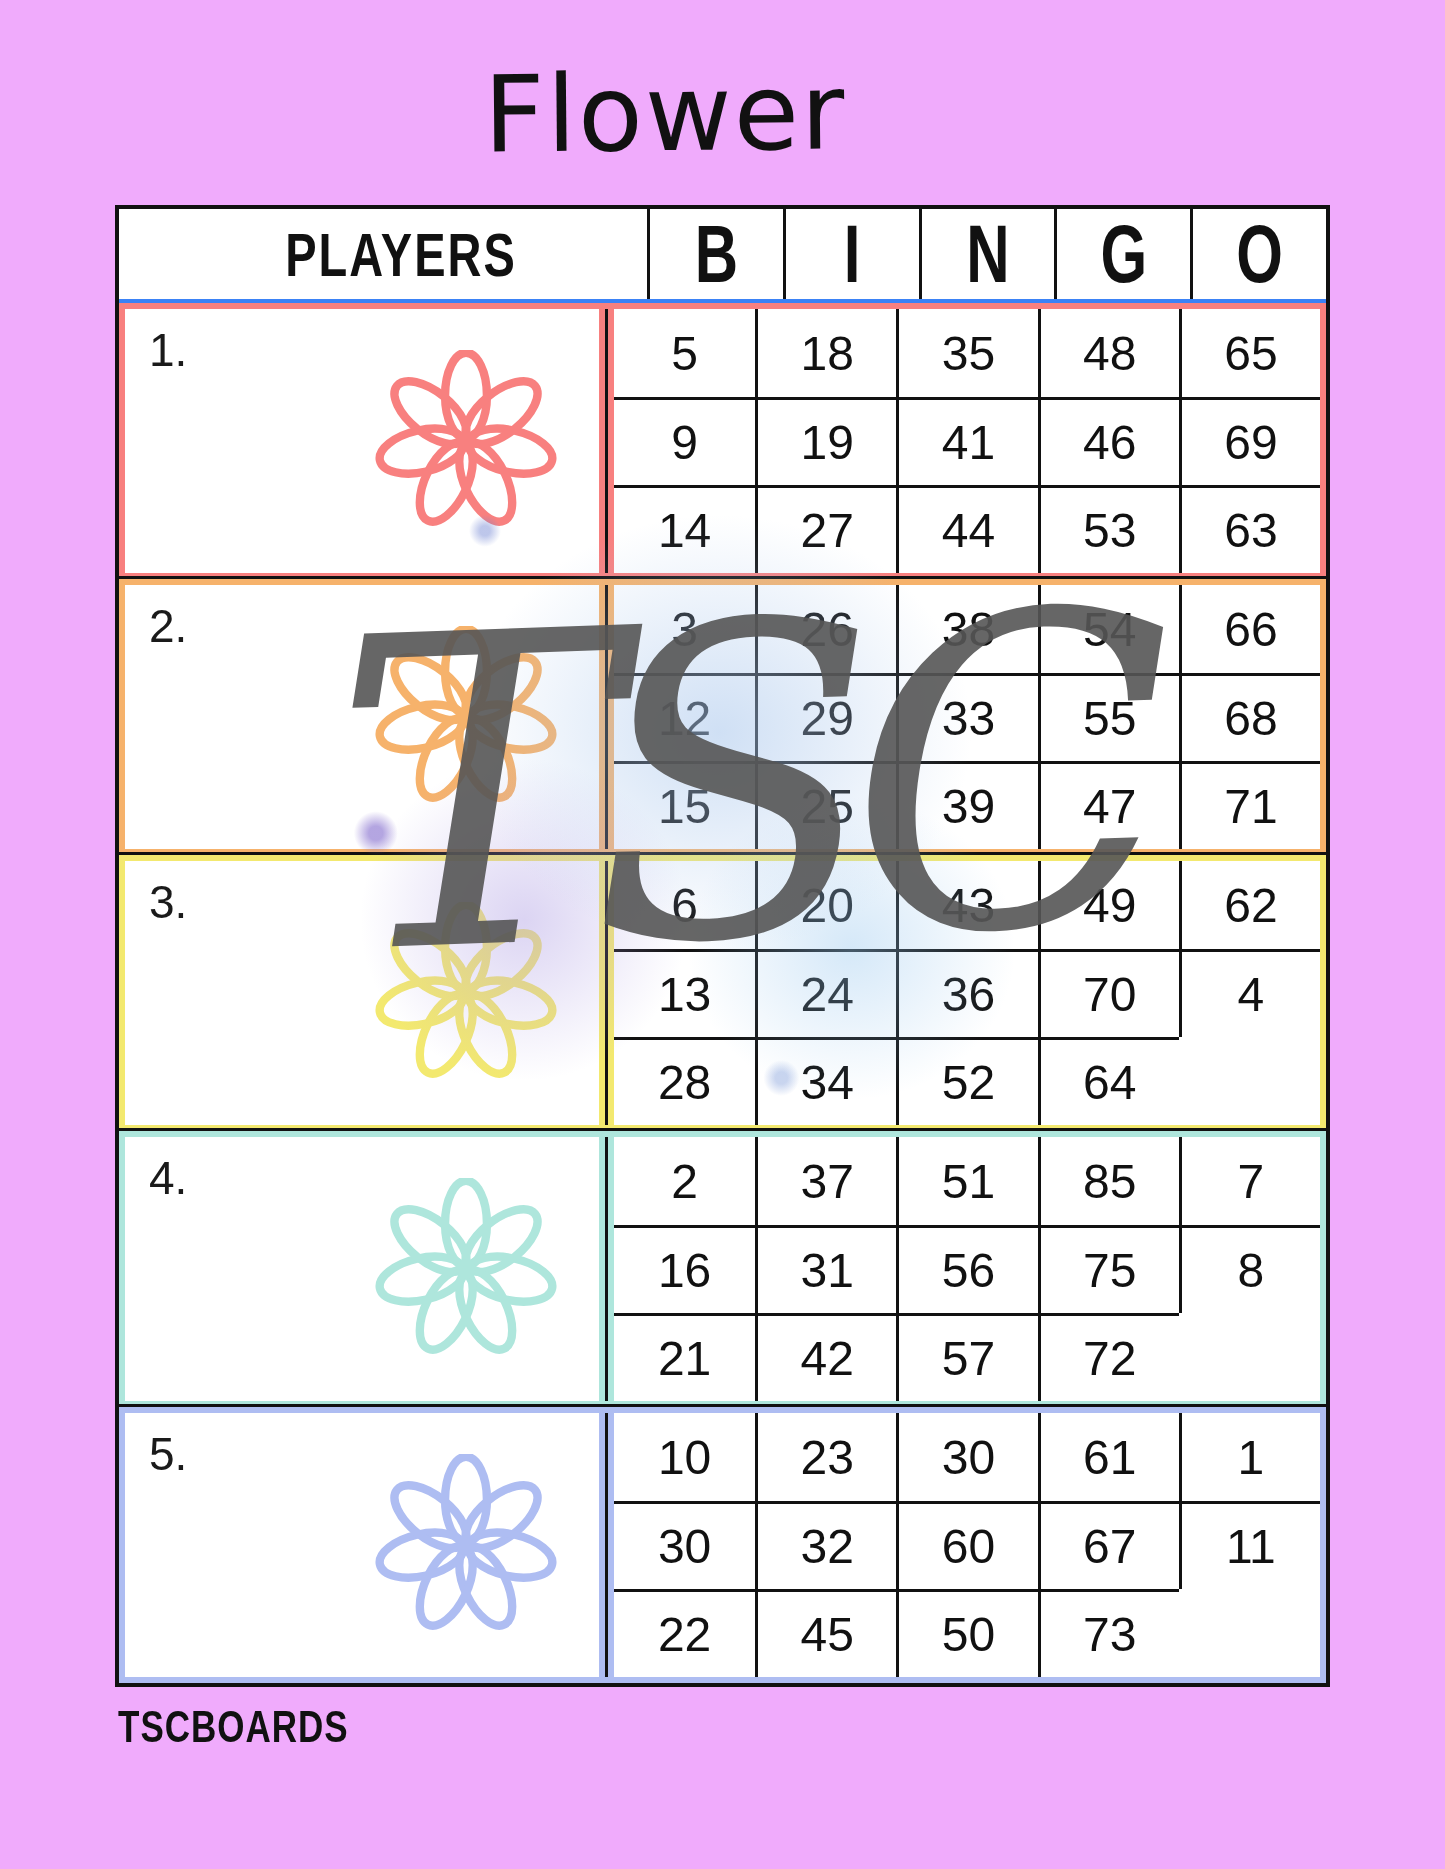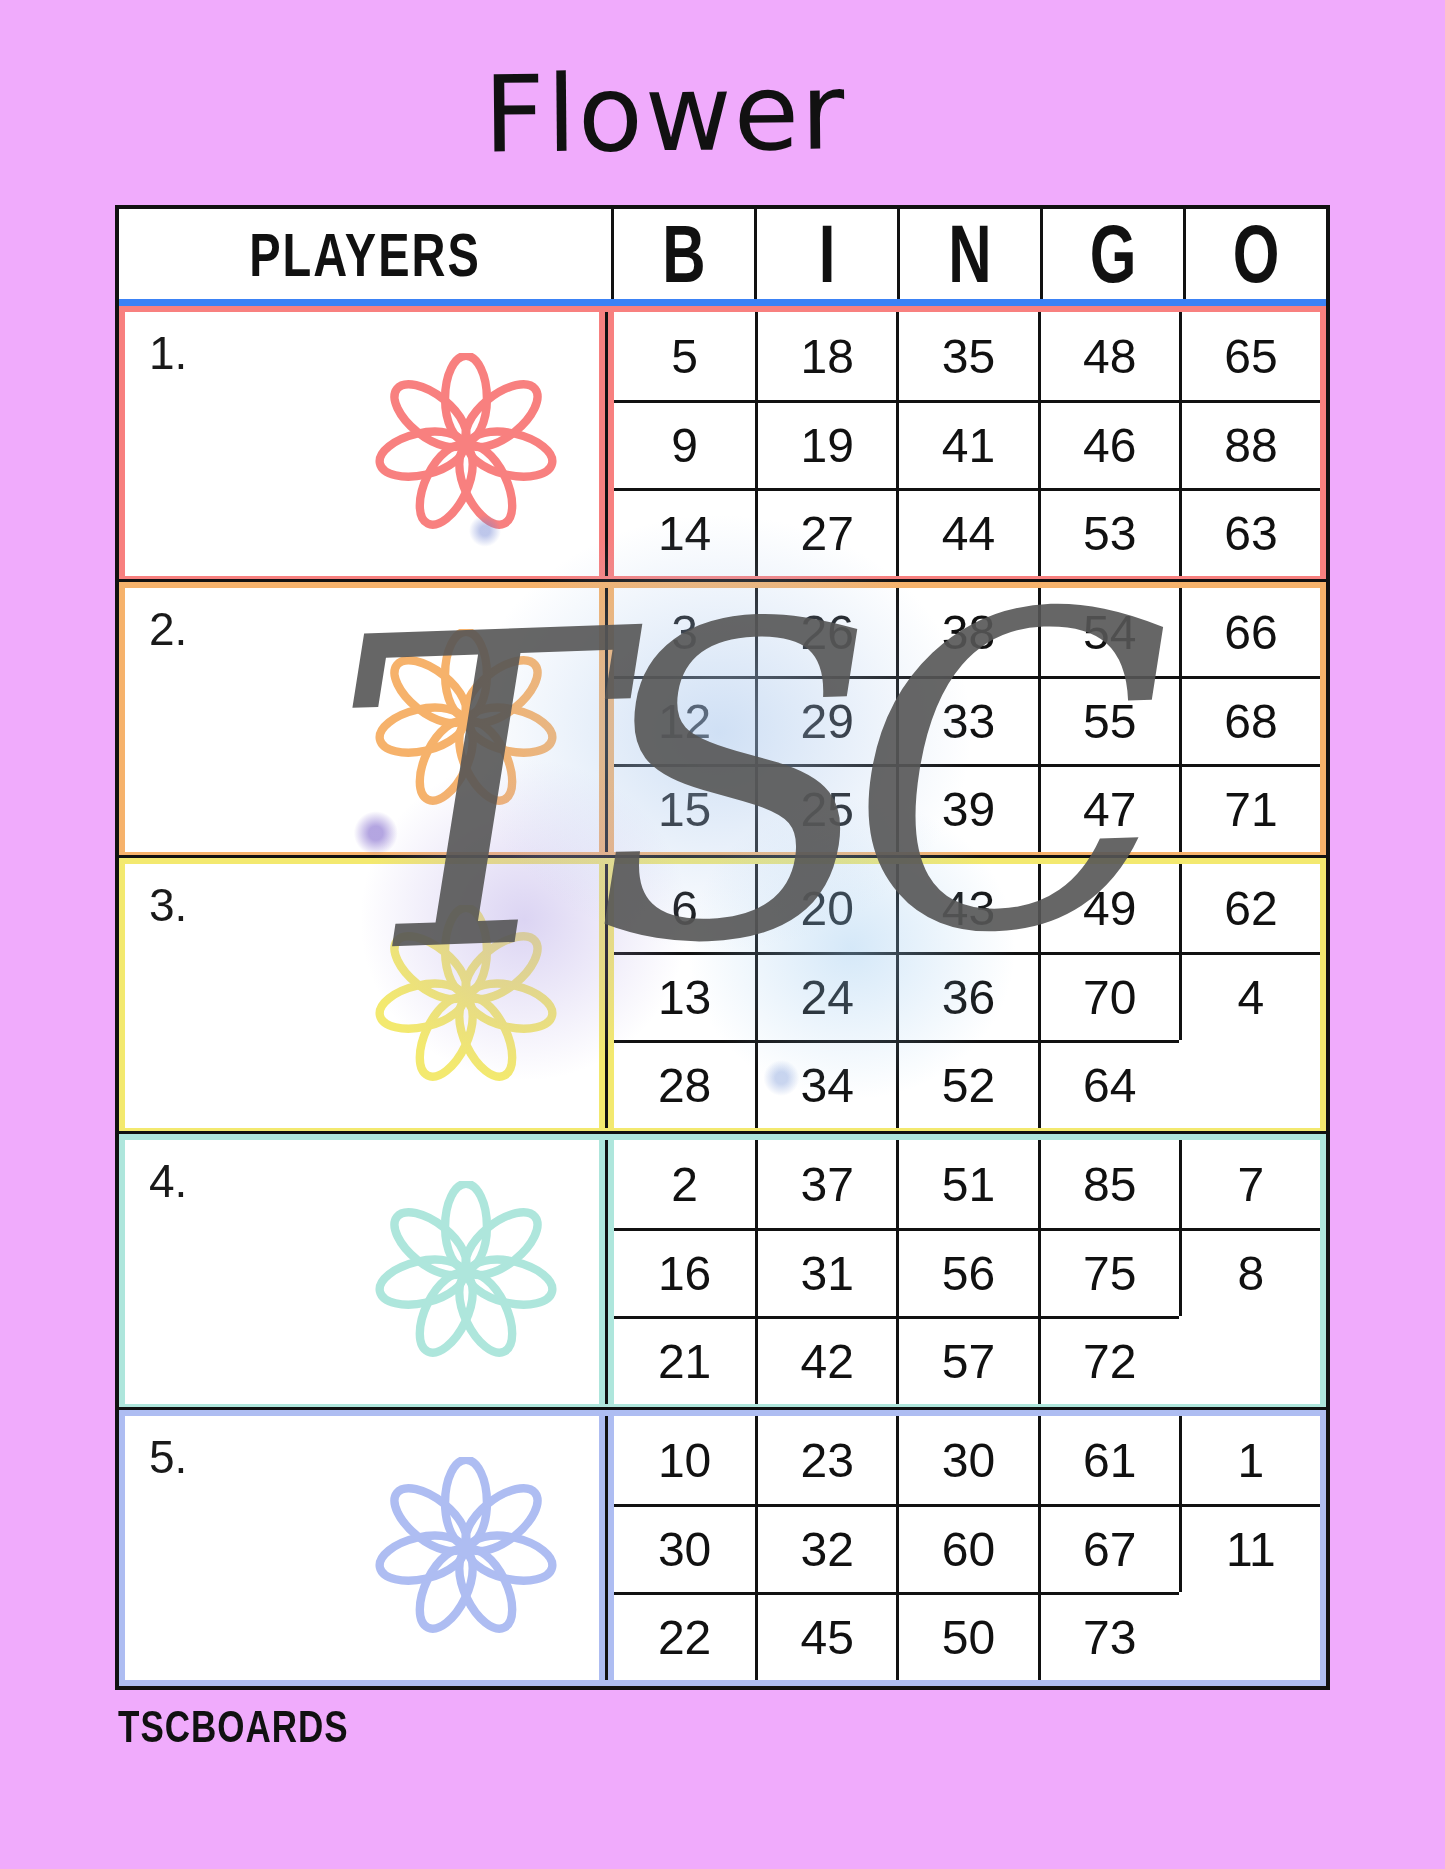--- a/index.html
+++ b/index.html
@@ -7,21 +7,21 @@
         font-family:"Liberation Sans",sans-serif;overflow:hidden;color:#111;}
 
   .title{position:absolute;top:52px;left:0;width:1330px;text-align:center;
          font-family:"DejaVu Sans",sans-serif;font-size:106px;font-weight:500;
          letter-spacing:2px;transform:rotate(-0.5deg);}
 
   .board{position:absolute;left:115px;top:205px;width:1215px;
          border:4px solid #111;box-sizing:border-box;background:#fff;}
 
   
-  .header-row{display:flex;height:90px;border-bottom:7px solid #3b82f6;}
+  .header-row{display:flex;height:90px;border-bottom:4px solid #3b82f6;padding-left:36px;}
   .players-header{flex:0 0 495px;display:flex;align-items:center;justify-content:center;
                   border-right:3px solid #111;box-sizing:border-box;}
   .hdr-text{font-size:47px;font-weight:700;letter-spacing:2px;transform:scaleY(1.3);}
   .letter-cell{flex:1;display:flex;align-items:center;justify-content:center;}
   .letter-cell + .letter-cell{border-left:3px solid #111;}
   .letter-text{font-size:60px;font-weight:700;transform:scaleY(1.35);}
 
   
   .section{display:flex;border:6px solid var(--c);box-sizing:border-box;background:#fff;}
   .section + .section{border-top-width:6px;box-shadow:0 -3px 0 0 #111;}
@@ -99,21 +99,21 @@
           <div class="grid">
             <div class="cell">5</div>
             <div class="cell">18</div>
             <div class="cell">35</div>
             <div class="cell">48</div>
             <div class="cell">65</div>
             <div class="cell">9</div>
             <div class="cell">19</div>
             <div class="cell">41</div>
             <div class="cell">46</div>
-            <div class="cell">88</div>
+            <div class="cell">69</div>
             <div class="cell">14</div>
             <div class="cell">27</div>
             <div class="cell">44</div>
             <div class="cell">53</div>
             <div class="cell">63</div>
           </div>
         </div>
         <div class="section" style="--c: #f6b26b;">
           <div class="pcell">
             <span class="plabel">2.</span>

